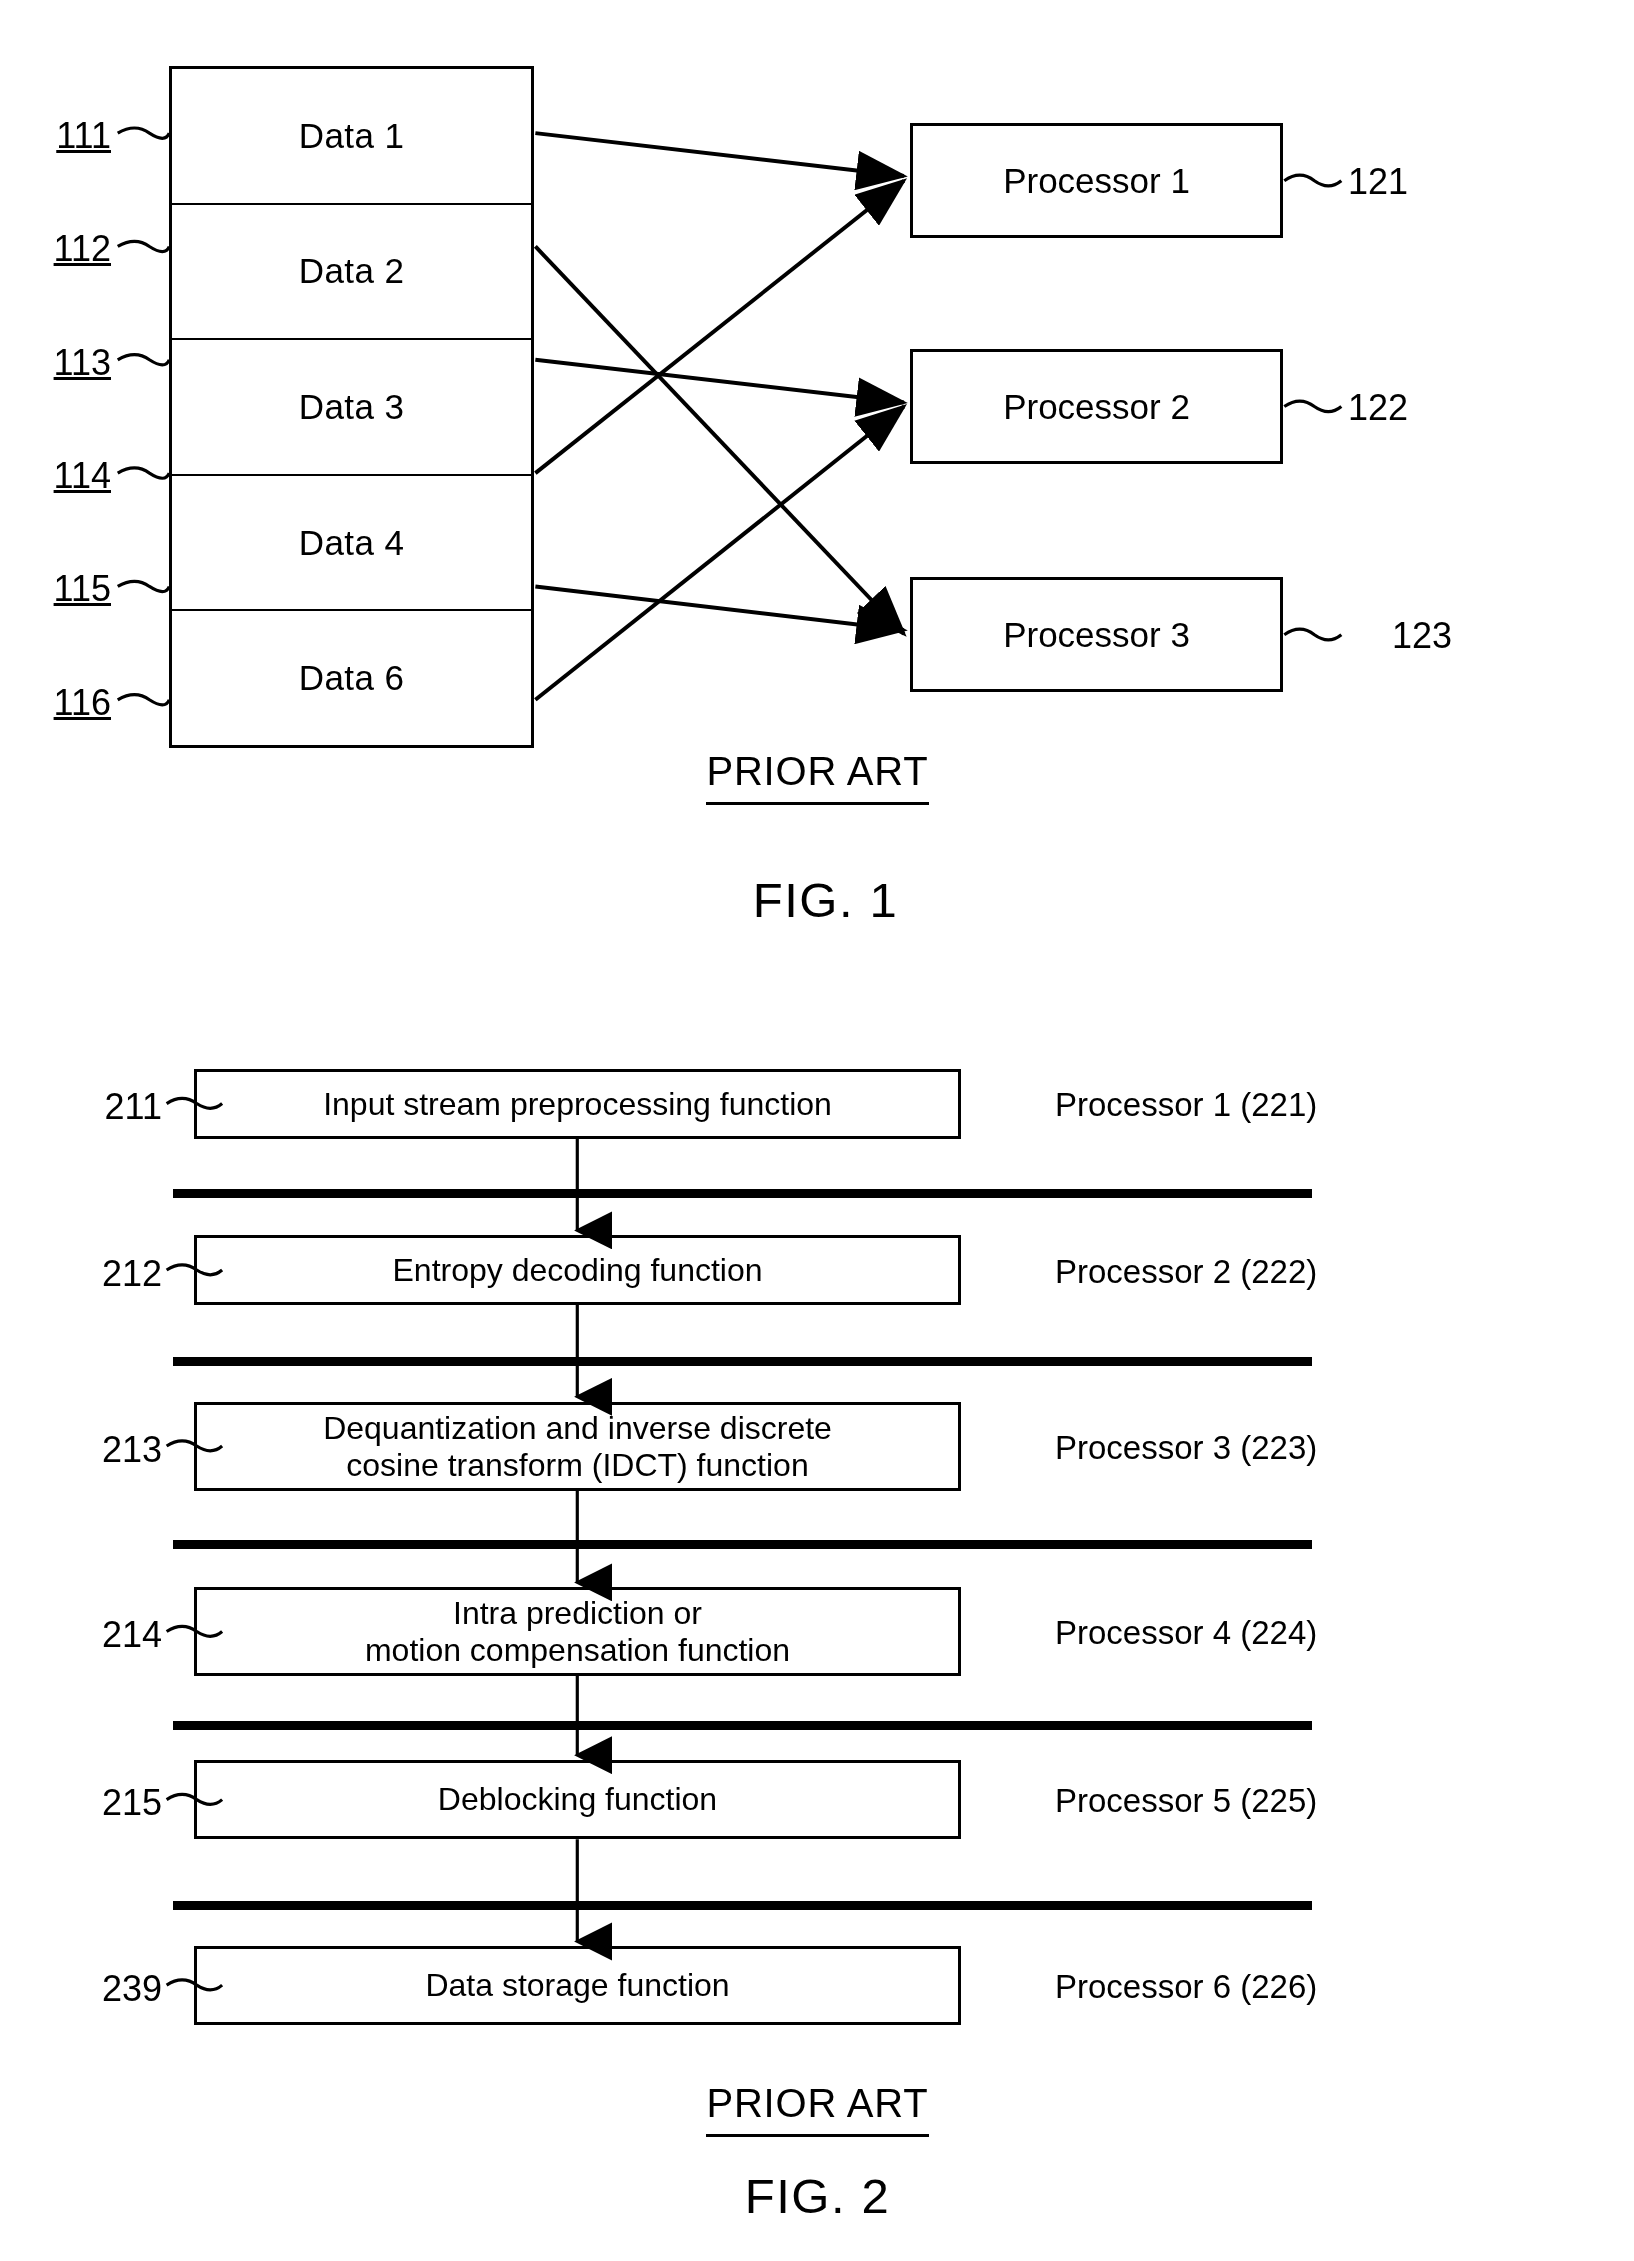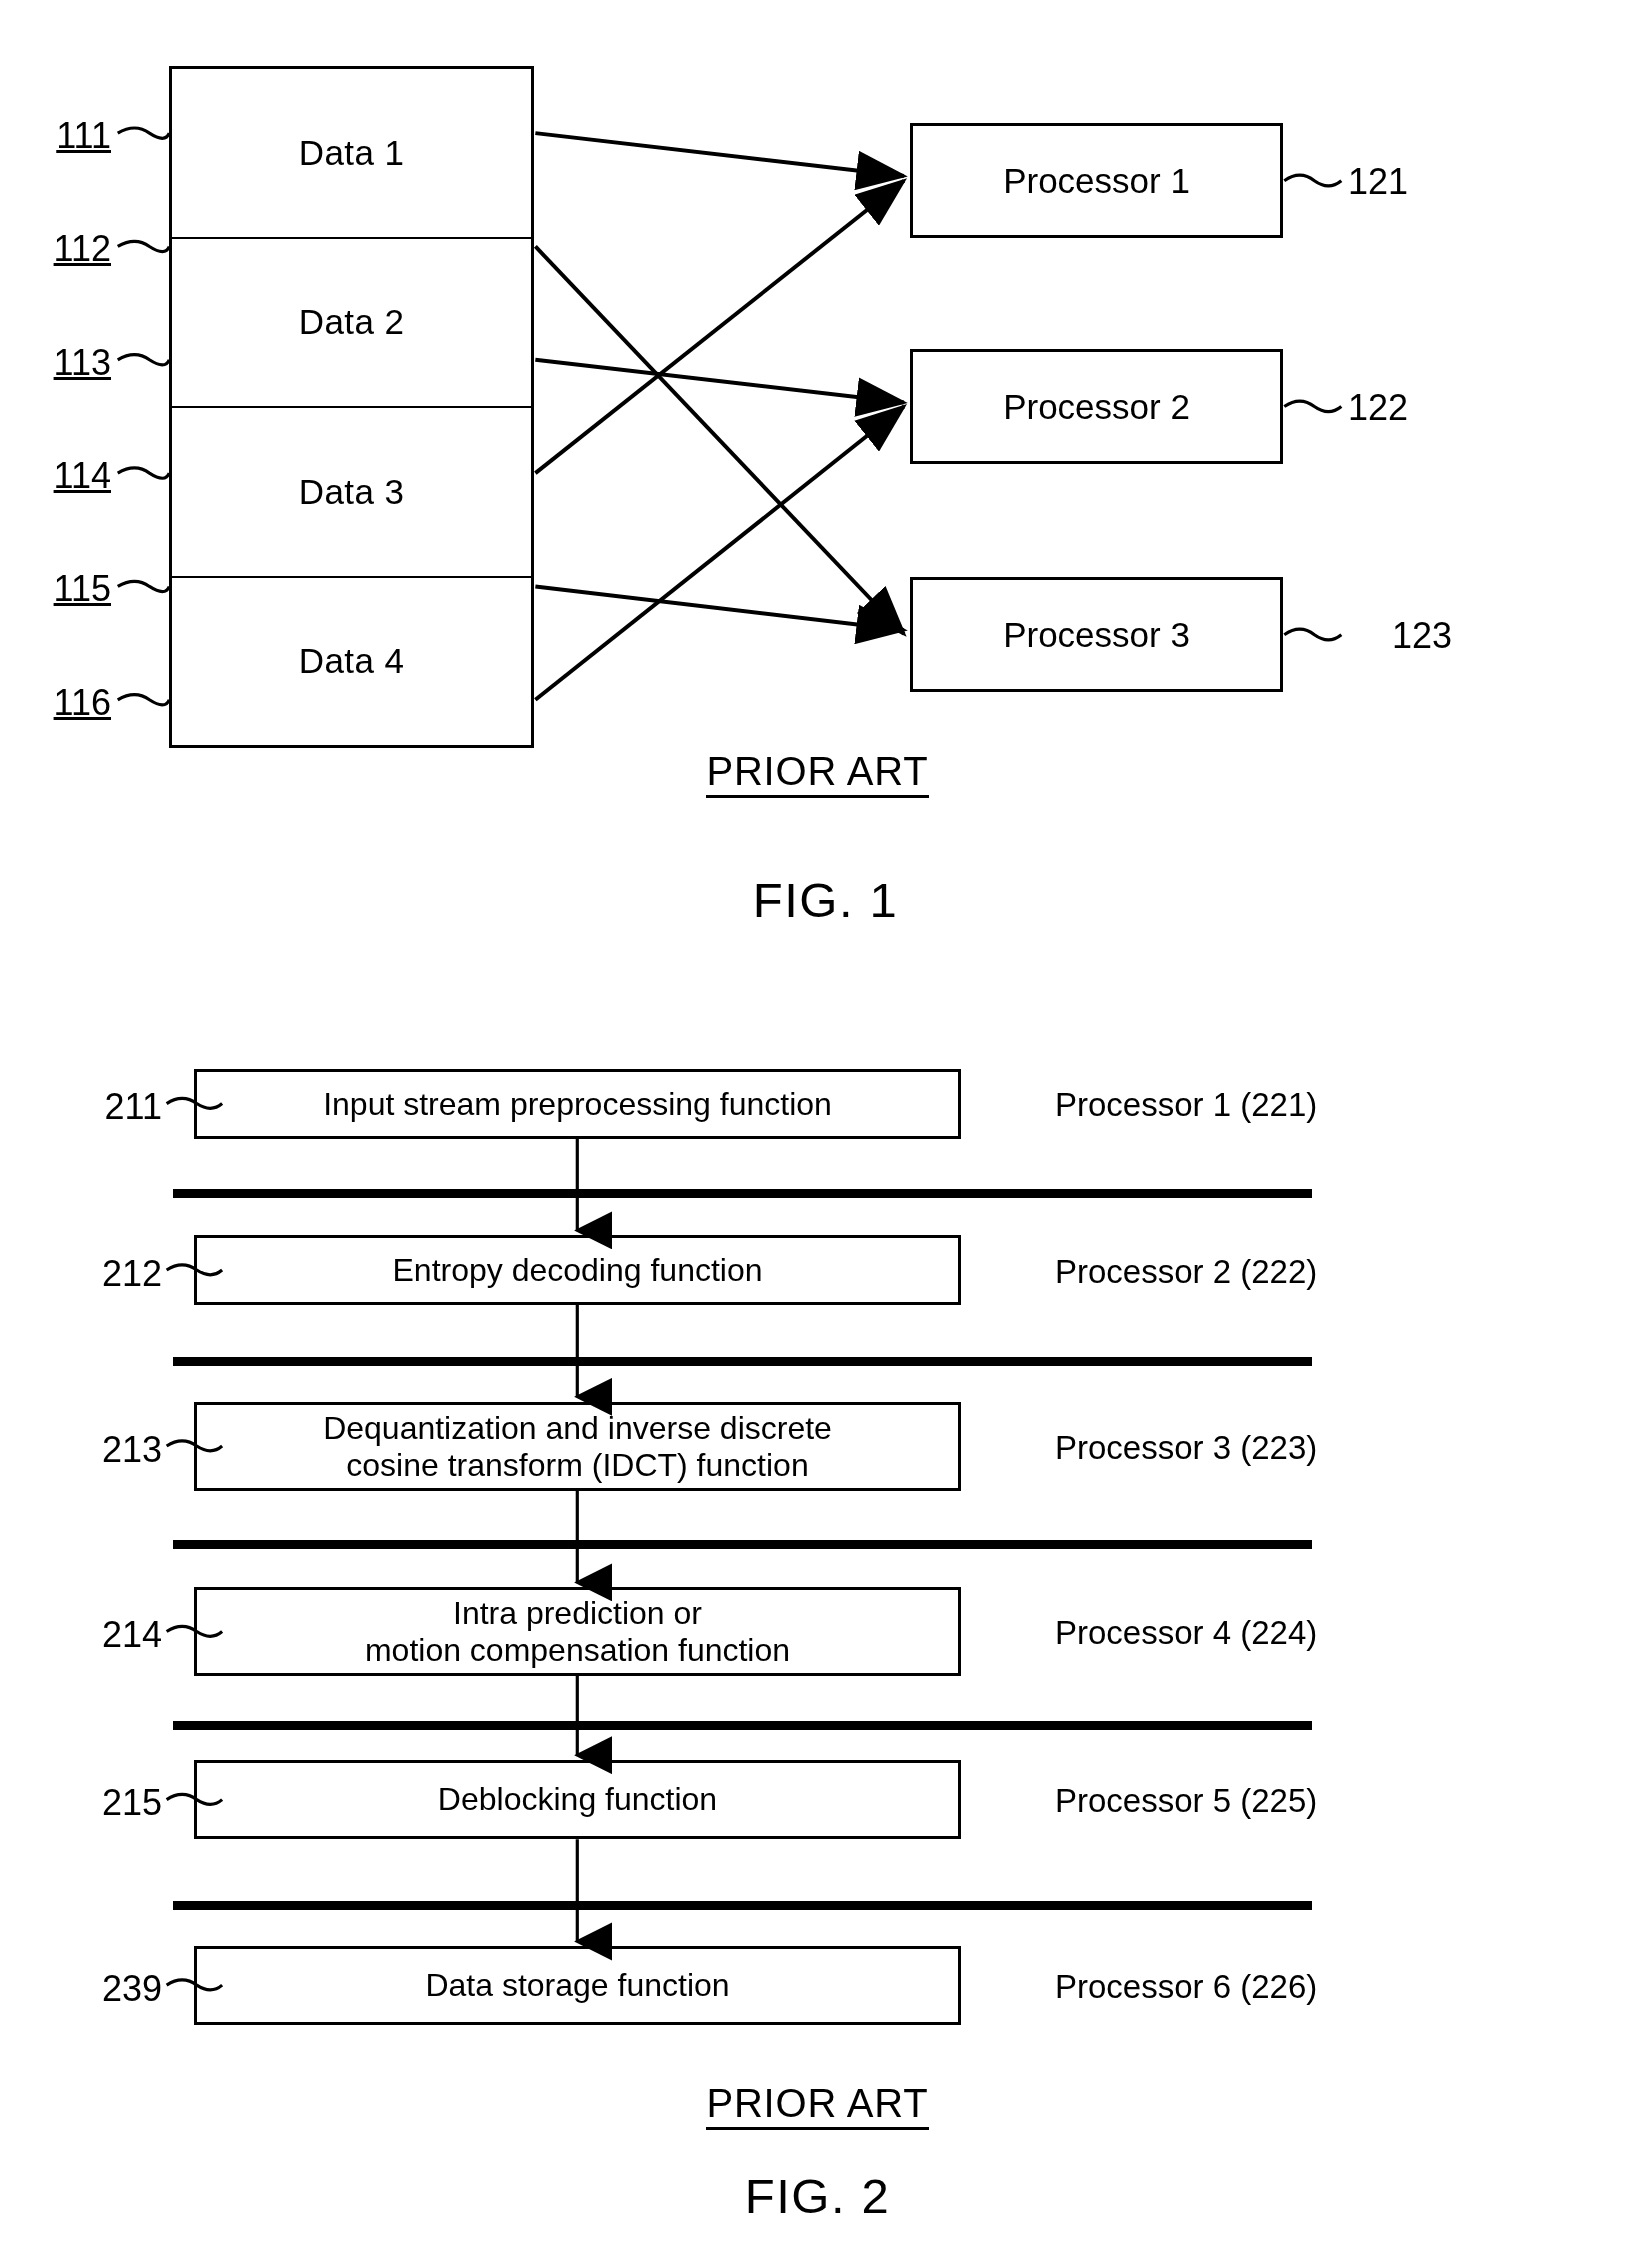--- a/index.html
+++ b/index.html
@@ -75,21 +75,21 @@
   
   .caption-prior {
     position: absolute;
     width: 100%;
     text-align: center;
     font-size: 40px;
     letter-spacing: 0.8px;
   }
   .caption-prior span {
     border-bottom: 3.2px solid #000;
-    padding-bottom: 2px;
+    padding-bottom: 9px;
   }
   .caption-fig {
     position: absolute;
     width: 100%;
     text-align: center;
     font-size: 49px;
     letter-spacing: 1.6px;
   }
 
   
@@ -139,20 +139,23 @@
         <span>Data 1</span>
       </div>
     <div class="data-cell">
         <span>Data 2</span>
       </div>
     <div class="data-cell">
         <span>Data 3</span>
       </div>
     <div class="data-cell">
         <span>Data 4</span>
+      </div>
+    <div class="data-cell">
+        <span>Data 6</span>
       </div>
   </div>
 
   <div class="ref-left" style="left:24px; top:115px; width:87px;">111</div>
   <div class="ref-left" style="left:24px; top:228px; width:87px;">112</div>
   <div class="ref-left" style="left:24px; top:342px; width:87px;">113</div>
   <div class="ref-left" style="left:24px; top:455px; width:87px;">114</div>
   <div class="ref-left" style="left:24px; top:568px; width:87px;">115</div>
   <div class="ref-left" style="left:24px; top:682px; width:87px;">116</div>
 

